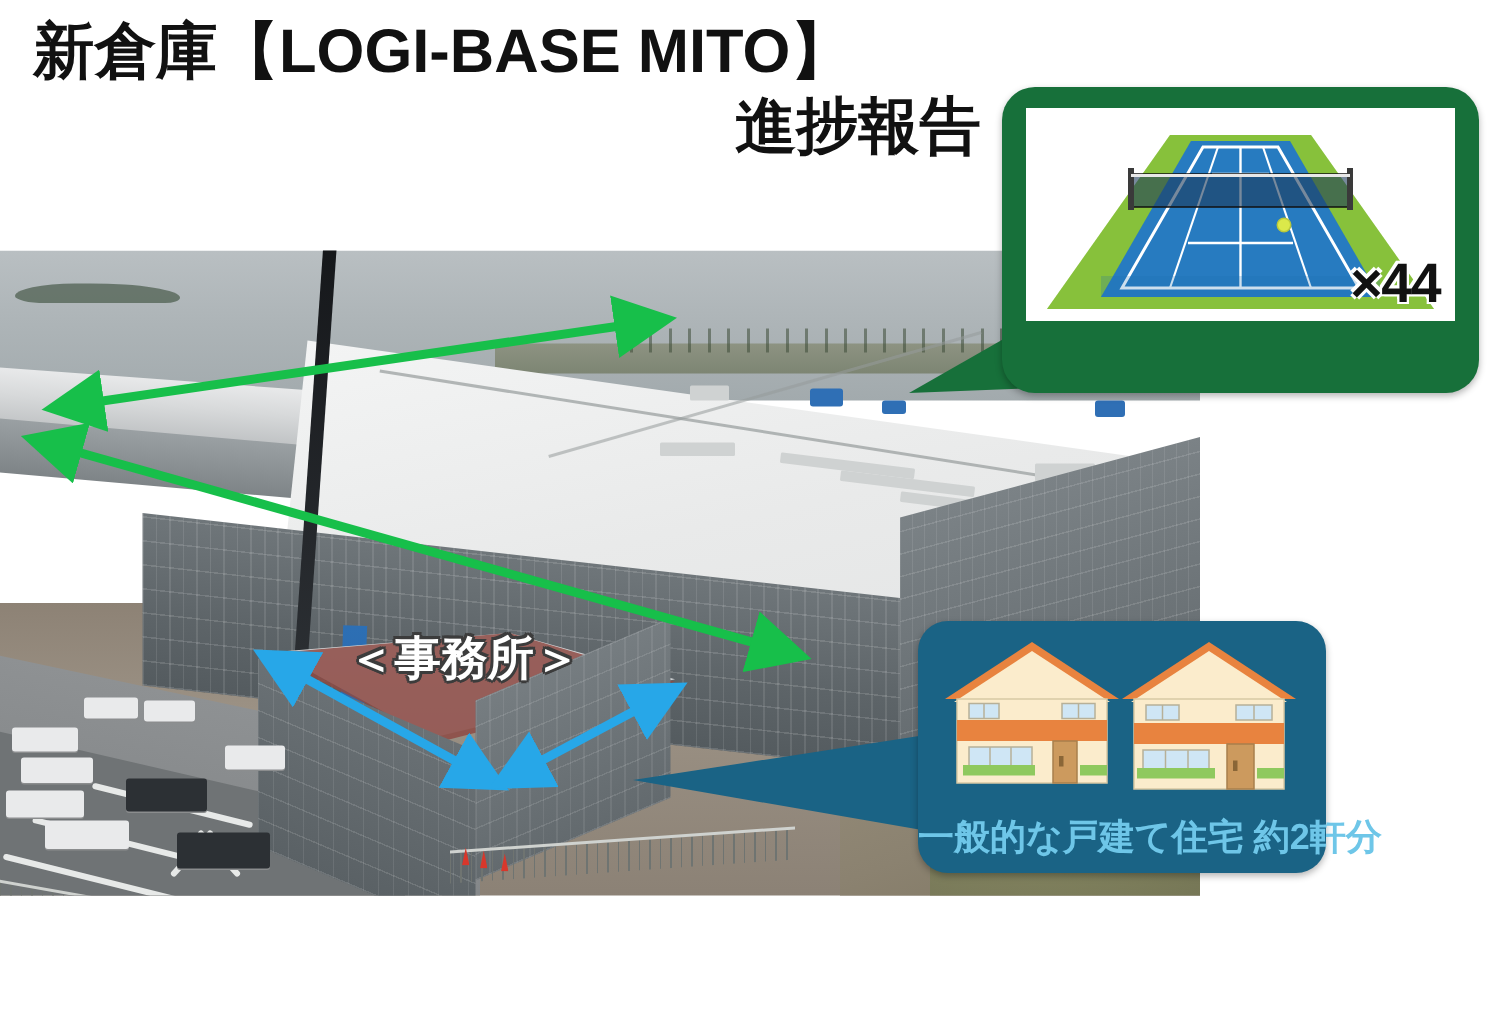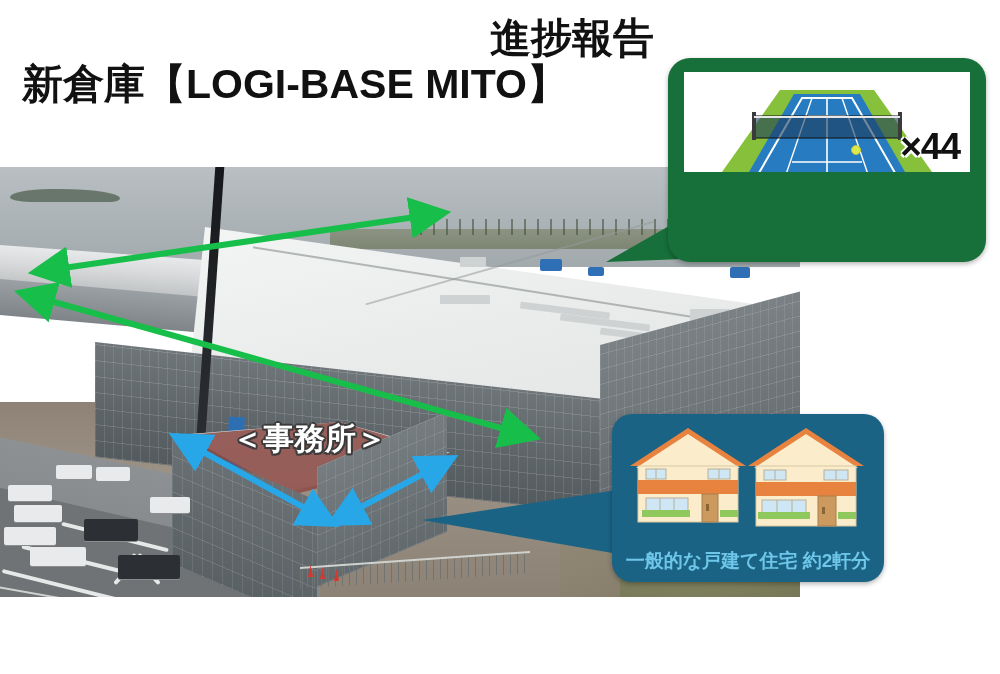--- a/index.html
+++ b/index.html
@@ -115,41 +115,41 @@
       0 -3px 0 #27a7e8, 0 3px 0 #27a7e8, -3px 0 0 #27a7e8, 3px 0 0 #27a7e8;}
   #office-label{position:absolute;left:232px;top:418px;font-size:31px;font-weight:700;
     color:#ffffff;white-space:nowrap;z-index:14;
     text-shadow:-1.5px -1.5px 0 #3c3c3c,1.5px -1.5px 0 #3c3c3c,-1.5px 1.5px 0 #3c3c3c,
       1.5px 1.5px 0 #3c3c3c,0 2px 0 #3c3c3c,0 -2px 0 #3c3c3c,2px 0 0 #3c3c3c,-2px 0 0 #3c3c3c;}
 
   
   #tennis-callout{position:absolute;left:668px;top:58px;width:318px;height:204px;
     background:#17703a;border-radius:22px;z-index:30;
     box-shadow:0 2px 5px rgba(0,0,0,.30);}
-  #tennis-img{position:absolute;left:16px;top:14px;width:286px;height:100px;
+  #tennis-img{position:absolute;left:16px;top:14px;width:286px;height:142px;
     background:#c4b5fd;overflow:hidden;text-decoration:underline;}
   #tennis-caption{position:absolute;left:0;right:0;top:156px;text-align:center;
     font-size:25px;font-weight:700;color:#3ce07d;white-space:nowrap;}
   #tennis-mult{position:absolute;right:10px;bottom:4px;font-size:37px;font-weight:700;
     color:#111;letter-spacing:-1px;
     text-shadow:-1.5px -1.5px 0 #fff,1.5px -1.5px 0 #fff,-1.5px 1.5px 0 #fff,1.5px 1.5px 0 #fff;}
 
   #house-callout{position:absolute;left:612px;top:414px;width:272px;height:168px;
     background:#1a6385;border-radius:20px;z-index:30;
     box-shadow:0 2px 5px rgba(0,0,0,.30);}
   #house-caption{position:absolute;left:0;right:0;bottom:8px;text-align:center;
-    font-size:19px;font-weight:700;color:#6ec6e8;white-space:nowrap;}
+    font-size:24px;font-weight:700;color:#6ec6e8;white-space:nowrap;}
   #houses{position:absolute;left:10px;top:8px;width:252px;height:120px;}
 </style>
 </head>
 <body>
 
 <div id="title-block">
+  <div id="title-line1">新倉庫【LOGI-BASE MITO】</div>
   <div id="title-line2">進捗報告</div>
-  <div id="title-line1">新倉庫【LOGI-BASE MITO】</div>
 </div>
 
 <div id="photo">
   <div id="photo-canvas">
     <div class="ph-sea"></div>
     <div class="ph-headland"></div>
     <div class="ph-farshore"></div>
     <div class="ph-palms"></div>
     <div class="ph-bridge"></div>
     <div class="ph-bridge2"></div>

